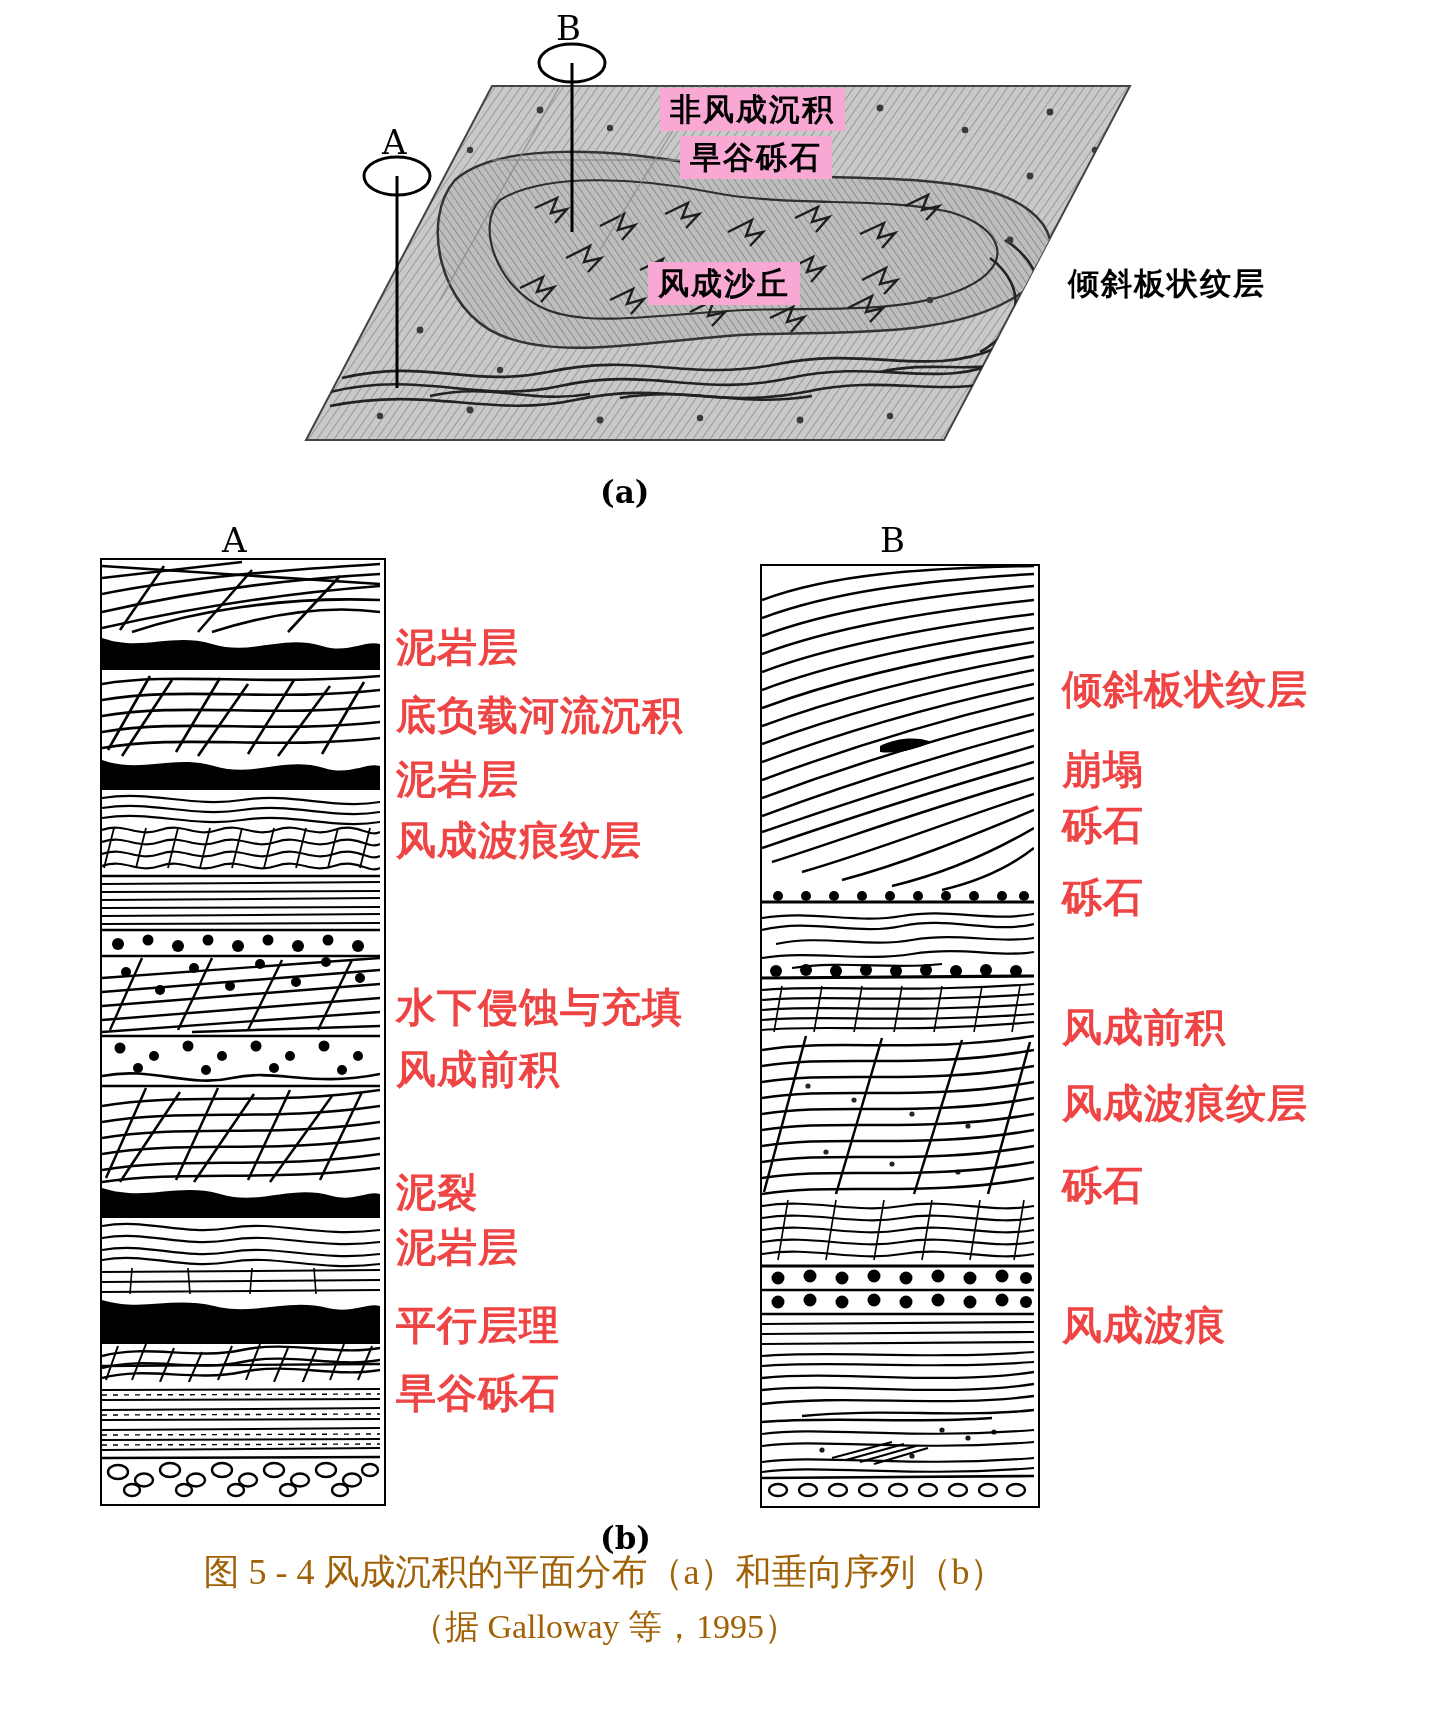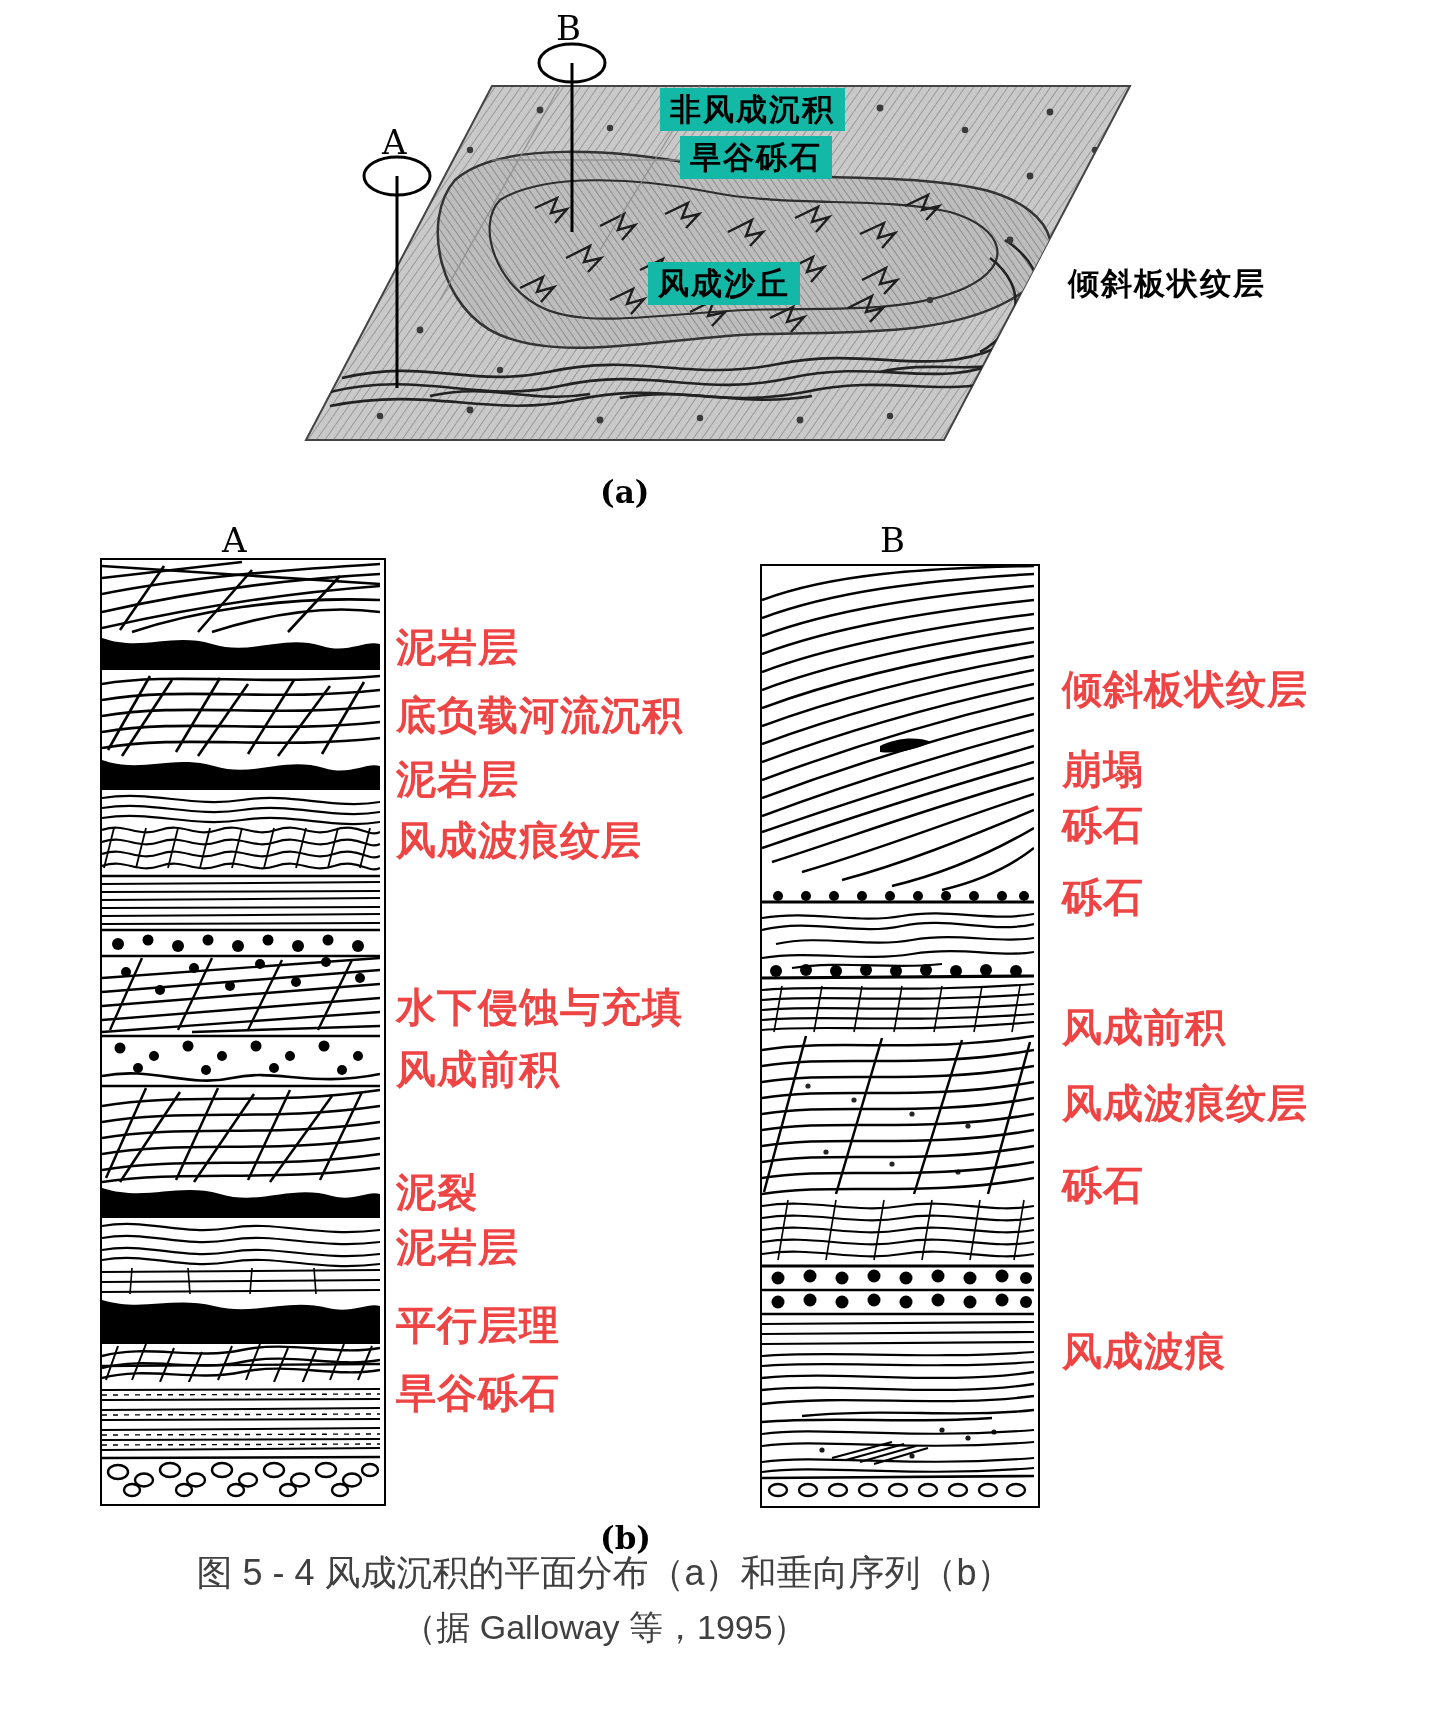--- a/index.html
+++ b/index.html
@@ -19,21 +19,21 @@
   
   #panel-a {
     position: absolute;
     left: 0; top: 0;
     width: 1436px; height: 520px;
   }
   #panel-a svg { display: block; }
 
   .blockdiagram-label {
     position: absolute;
-    background: #14b8a6;
+    background: #f9a8d4;
     font-family: "DejaVu Sans", "Liberation Sans", sans-serif;
     font-weight: 700;
     font-size: 31px;
     letter-spacing: 2px;
     color: #000;
     line-height: 1.25;
     padding: 2px 10px;
     white-space: nowrap;
   }
   .core-letter {
@@ -82,24 +82,24 @@
     white-space: nowrap;
   }
 
   
   #caption {
     position: absolute;
     left: 0;
     top: 1545px;
     width: 1209px;
     text-align: center;
-    font-family: Liberation Sans, sans-serif;
+    font-family: Liberation Serif, serif;
     font-size: 36px;
     line-height: 1.55;
-    color: #404040;
+    color: #a16207;
   }
   #caption .line { display: block; white-space: nowrap; }
   #caption .line2 { font-size: 34px; }
 </style>
 </head>
 <body>
 
 <div id="panel-a">
   <svg width="1436" height="520" viewBox="0 0 1436 520">
     <defs>
@@ -664,21 +664,21 @@
     </svg>
   </div>
 
   <div class="log-label" style="left:1062px; top:142px;">倾斜板状纹层</div>
   <div class="log-label" style="left:1062px; top:222px;">崩塌</div>
   <div class="log-label" style="left:1062px; top:278px;">砾石</div>
   <div class="log-label" style="left:1062px; top:350px;">砾石</div>
   <div class="log-label" style="left:1062px; top:480px;">风成前积</div>
   <div class="log-label" style="left:1062px; top:556px;">风成波痕纹层</div>
   <div class="log-label" style="left:1062px; top:638px;">砾石</div>
-  <div class="log-label" style="left:1062px; top:804px;">风成波痕</div>
+  <div class="log-label" style="left:1062px; top:778px;">风成波痕</div>
 
   <div class="subfig-label" style="left:600px; top:1000px;">(b)</div>
 </div>
 
 <div id="caption">
   <span class="line line1">图 5 - 4    风成沉积的平面分布（a）和垂向序列（b）</span>
   <span class="line line2">（据 Galloway 等，1995）</span>
 </div>
 
 </body></html>

